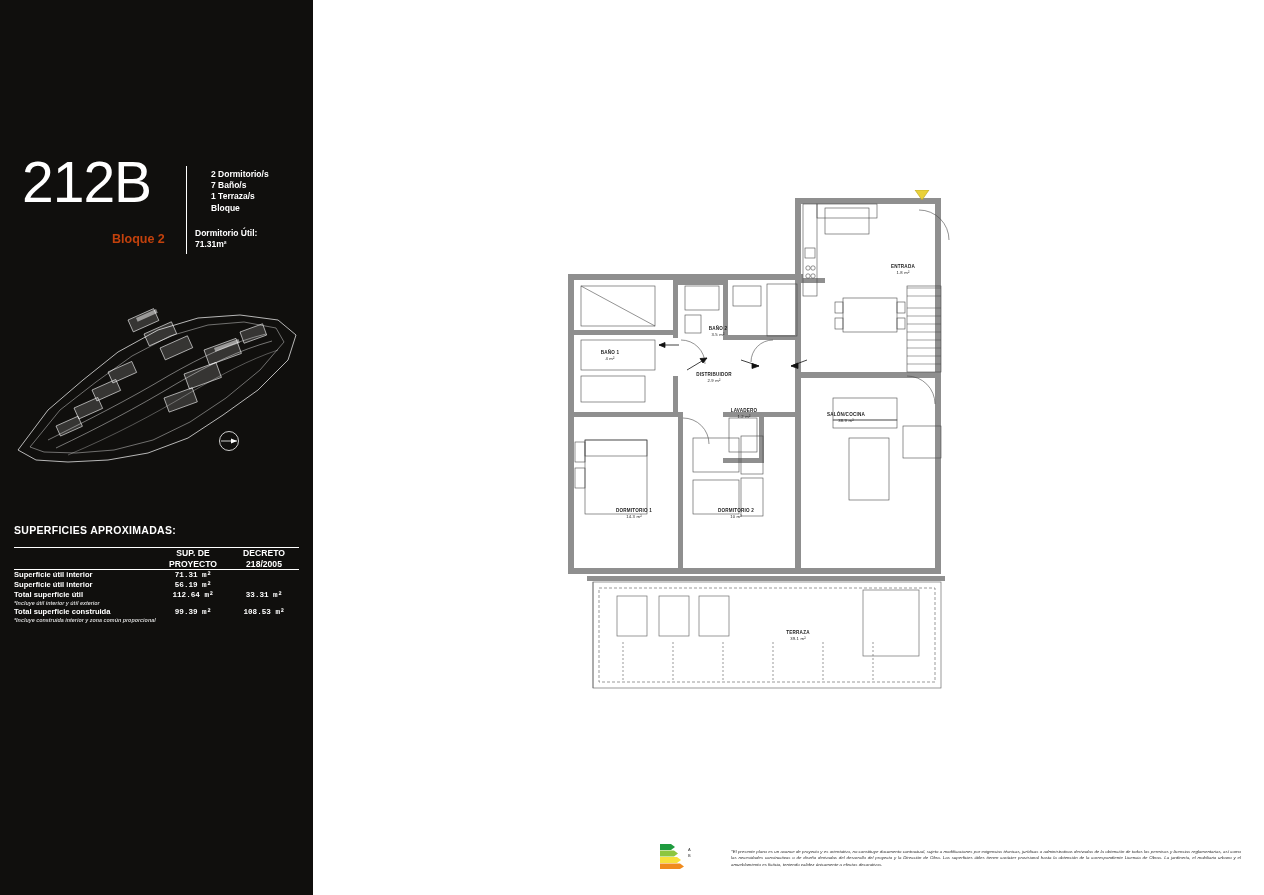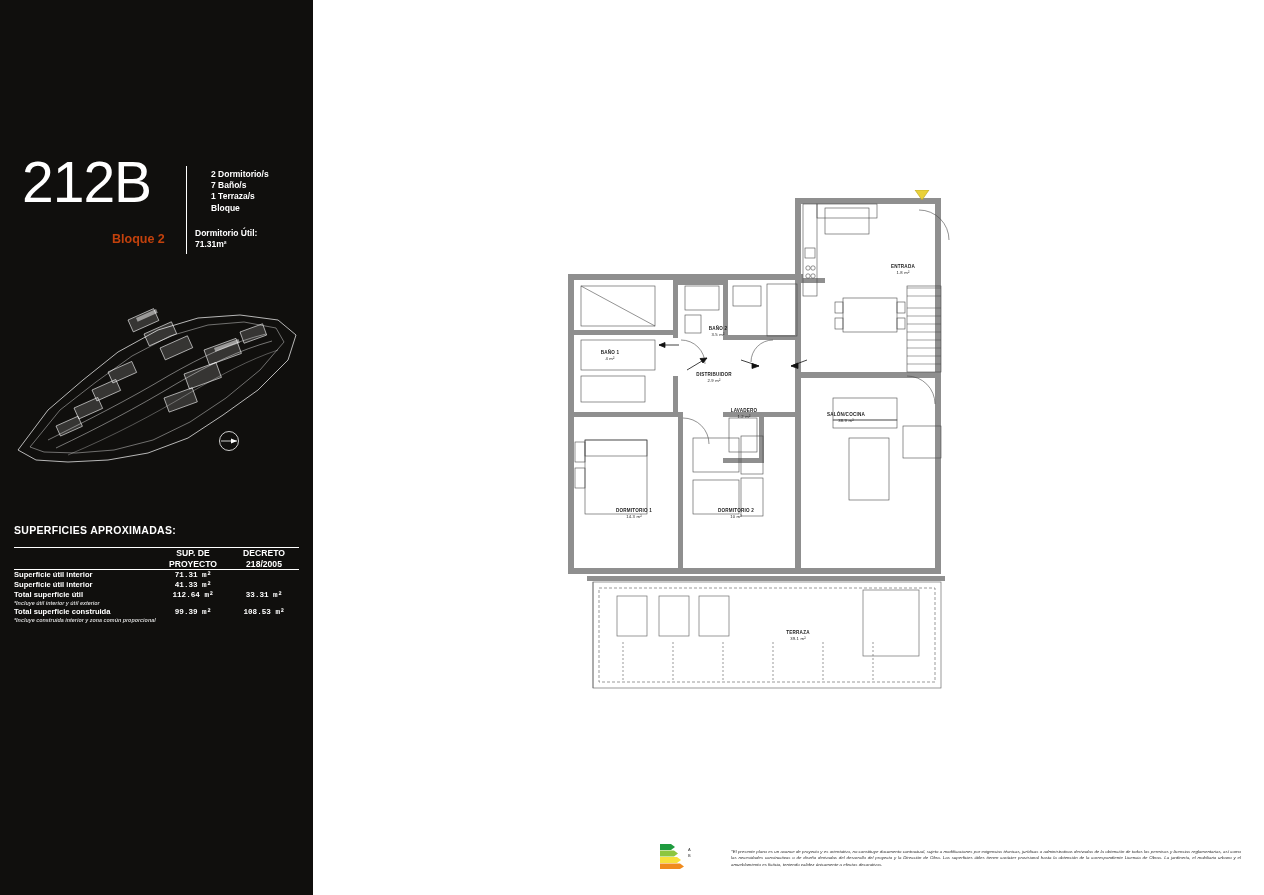--- a/index.html
+++ b/index.html
@@ -269,21 +269,21 @@
           <td class="col-label">
             <span>Superficie útil interior</span>
           </td>
           <td class="col-a val">71.31 m²</td>
           <td class="col-b val"></td>
         </tr>
         <tr class="body-row">
           <td class="col-label">
             <span>Superficie útil interior</span>
           </td>
-          <td class="col-a val">41.33 m²</td>
+          <td class="col-a val">56.19 m²</td>
           <td class="col-b val"></td>
         </tr>
         <tr class="body-row">
           <td class="col-label">
             <span>Total superficie útil</span>
             <span class="note">*Incluye útil interior y útil exterior</span>
           </td>
           <td class="col-a val">112.64 m²</td>
           <td class="col-b val">33.31 m²</td>
         </tr>

